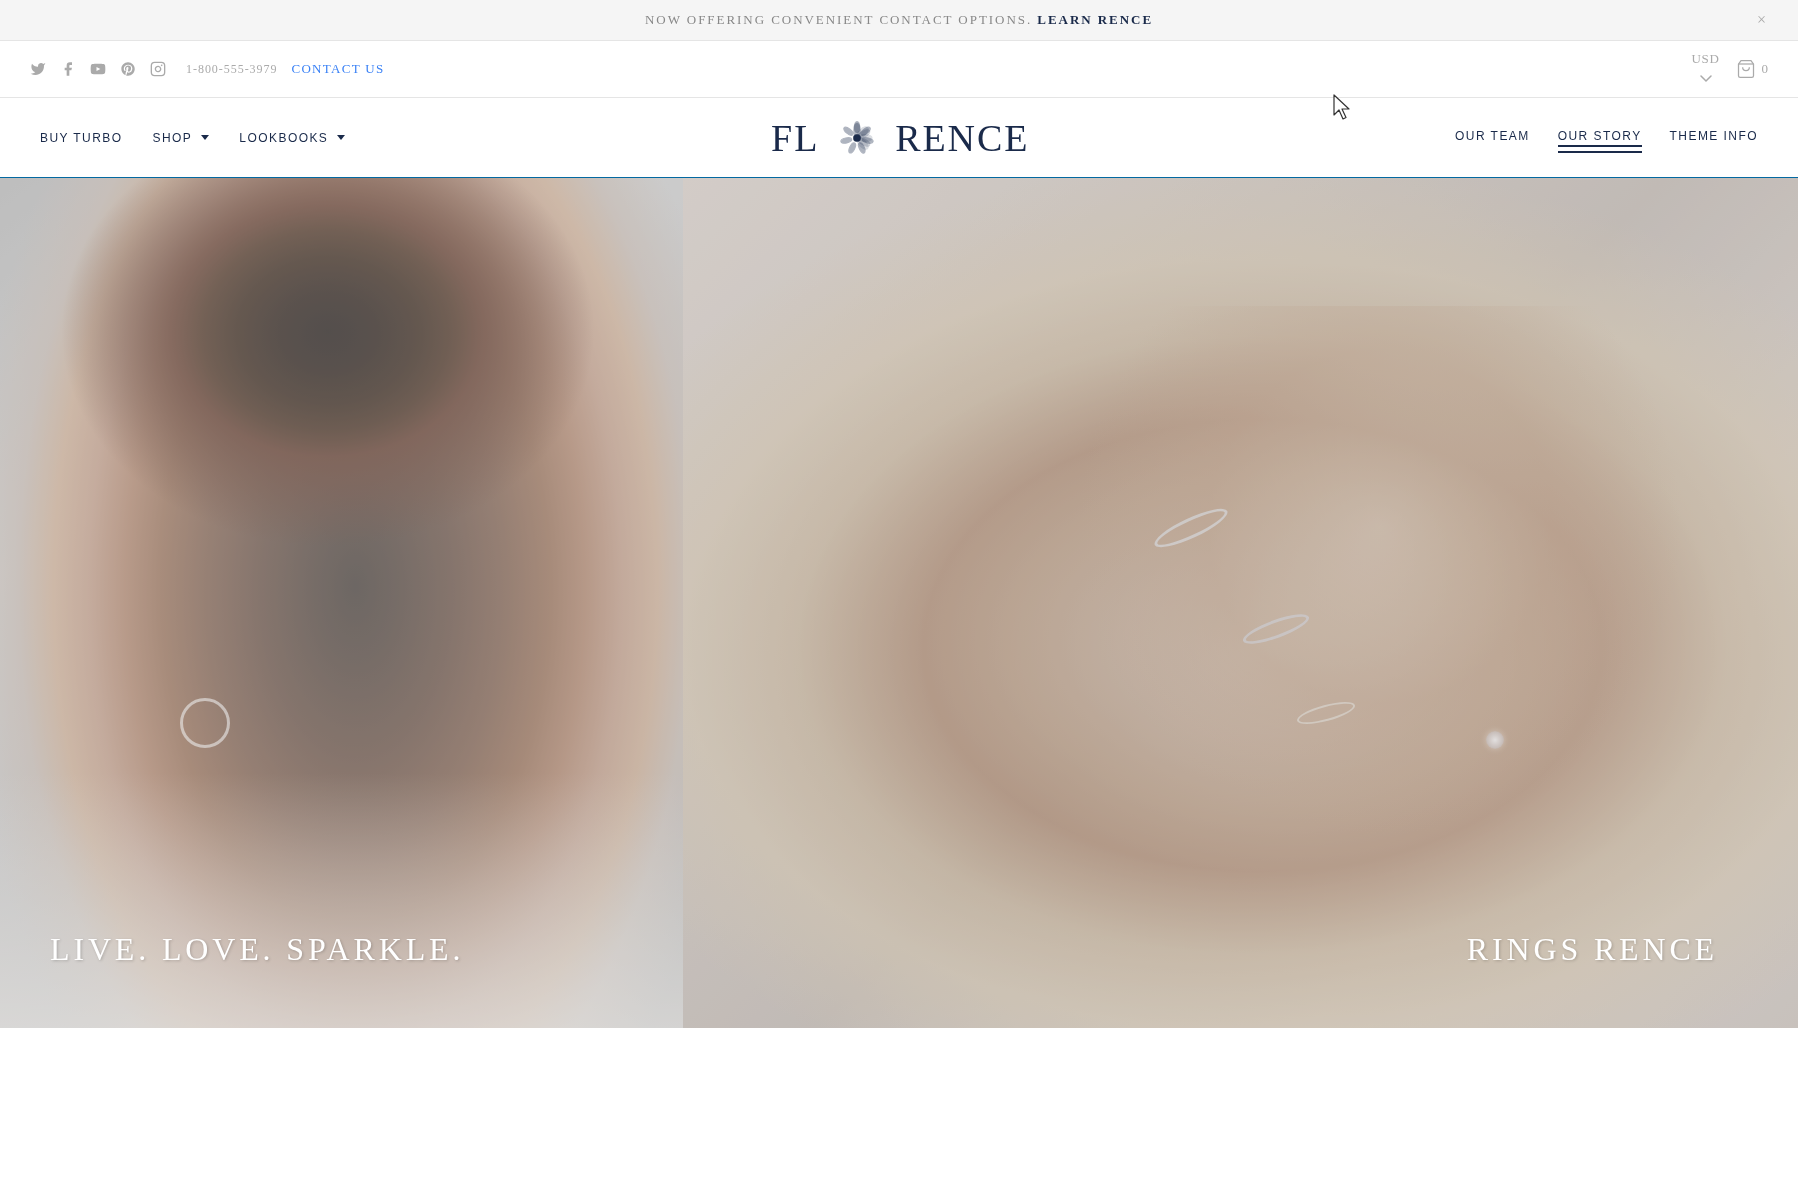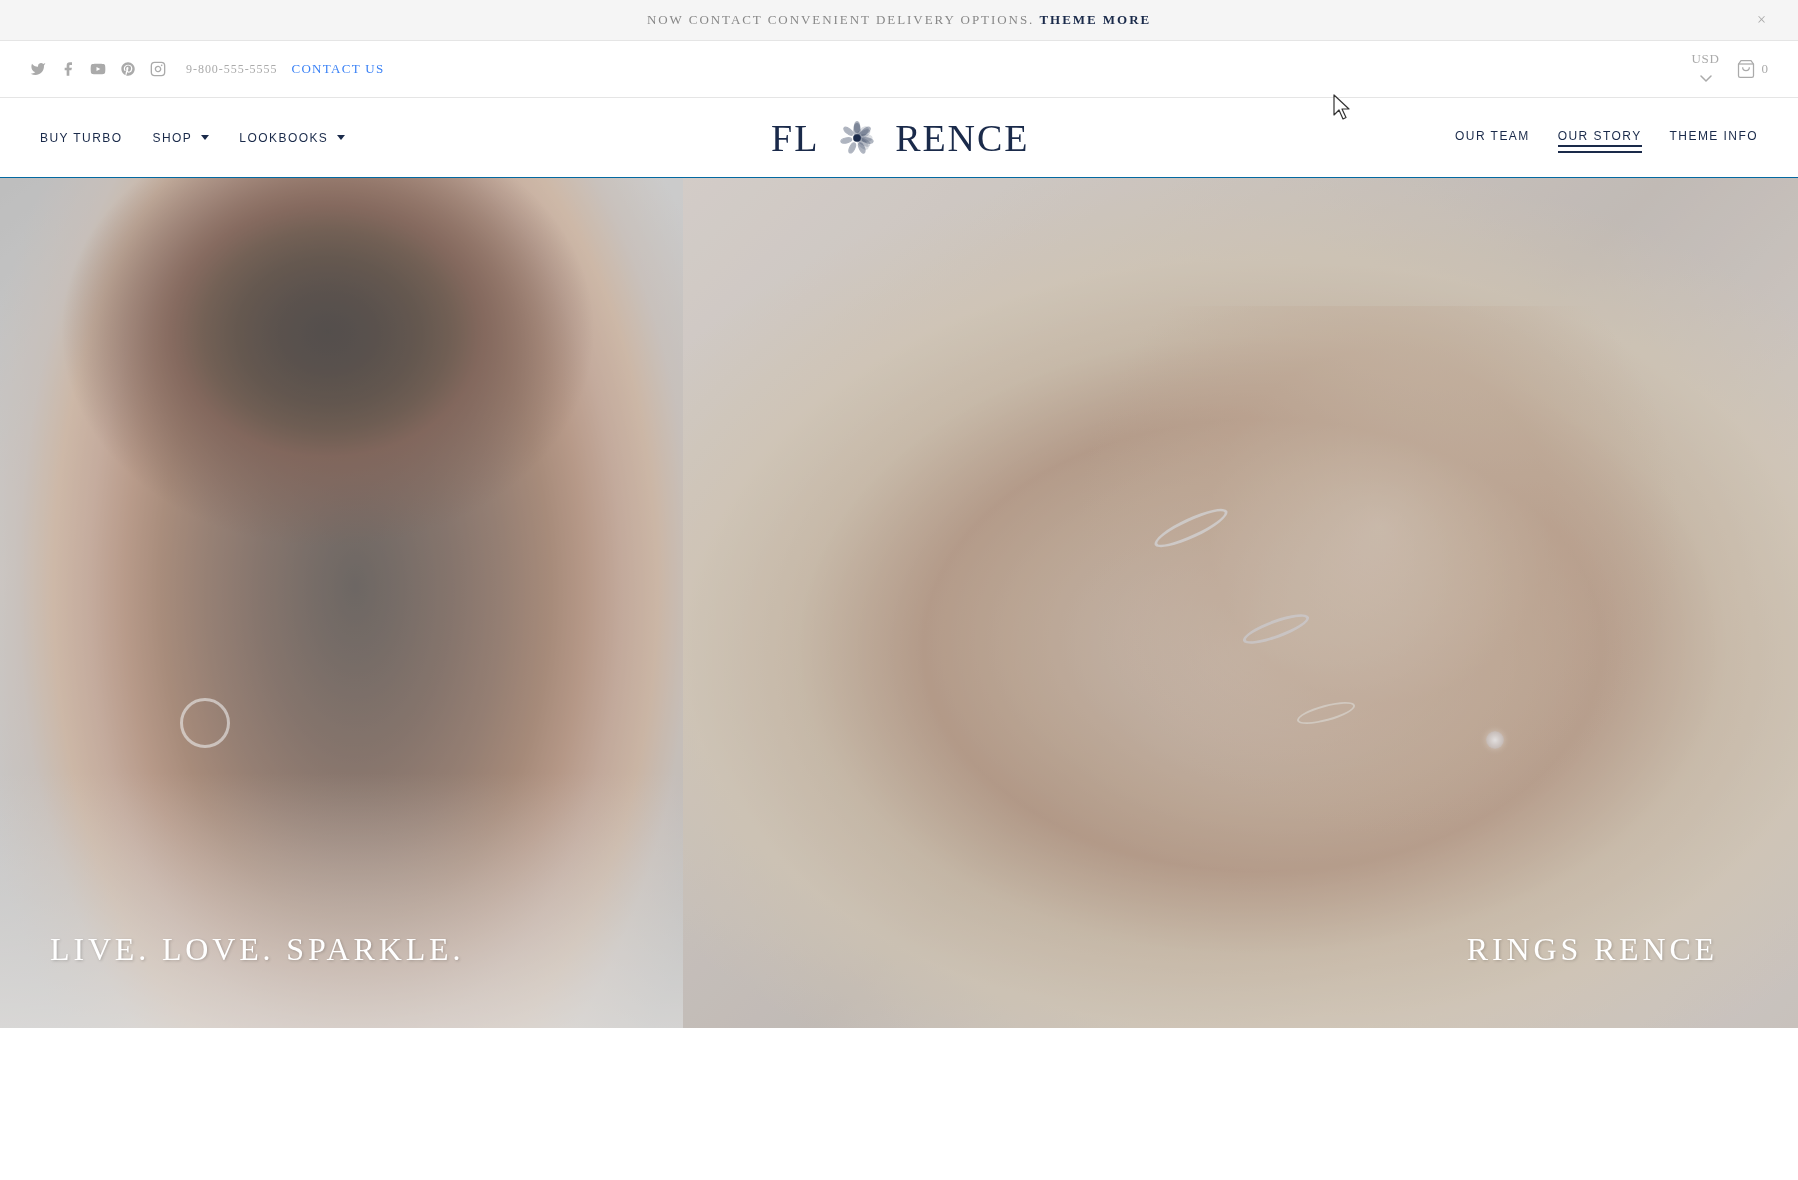--- a/index.html
+++ b/index.html
@@ -259,22 +259,22 @@
       width: 50px;
       height: 50px;
       border: 3px solid rgba(255,255,255,0.6);
       border-radius: 50%;
     }
   </style>
 </head>
 <body>
 
 <div class="announcement-bar">
-  <span>NOW CONTACT CONVENIENT DELIVERY OPTIONS.</span>
-  <a class="learn-more">THEME MORE</a>
+  <span>NOW OFFERING CONVENIENT CONTACT OPTIONS.</span>
+  <a class="learn-more">LEARN RENCE</a>
   <span class="close-btn">×</span>
 </div>
 
 <div class="utility-bar">
   <div class="social-links">
 
     <a href="#">
       <svg class="icon-svg" viewBox="0 0 24 24">
           <path d="M23 3a10.9 10.9 0 01-3.14 1.53 4.48 4.48 0 00-7.86 3v1A10.66 10.66 0 013 4s-4 9 5 13a11.64 11.64 0 01-7 2c9 5 20 0 20-11.5a4.5 4.5 0 00-.08-.83A7.72 7.72 0 0023 3z"></path>
         </svg>
@@ -300,21 +300,21 @@
     </a>
 
     <a href="#">
       <svg class="icon-svg" viewBox="0 0 24 24">
           <rect x="2" y="2" width="20" height="20" rx="5" ry="5" fill="none" stroke="#aaa" stroke-width="2"></rect>
           <path fill="none" stroke="#aaa" stroke-width="2" d="M16 11.37A4 4 0 1112.63 8 4 4 0 0116 11.37z"></path>
           <line x1="17.5" y1="6.5" x2="17.51" y2="6.5" stroke="#aaa" stroke-width="2.5" stroke-linecap="round"></line>
         </svg>
     </a>
     <a href="tel:1-800-555-5555">
-      <span style="font-size:12px;letter-spacing:0.08em;color:#aaa;margin-left:6px;">9-800-555-5555</span>
+      <span style="font-size:12px;letter-spacing:0.08em;color:#aaa;margin-left:6px;">1-800-555-3979</span>
     </a>
     <a href="#">
       <span style="font-size:13px;letter-spacing:0.1em;color:#3b82f6;">CONTACT US</span>
     </a>
   </div>
 
   <div class="utility-right">
     <div class="currency-selector">
       <span>USD</span>
       <span>

